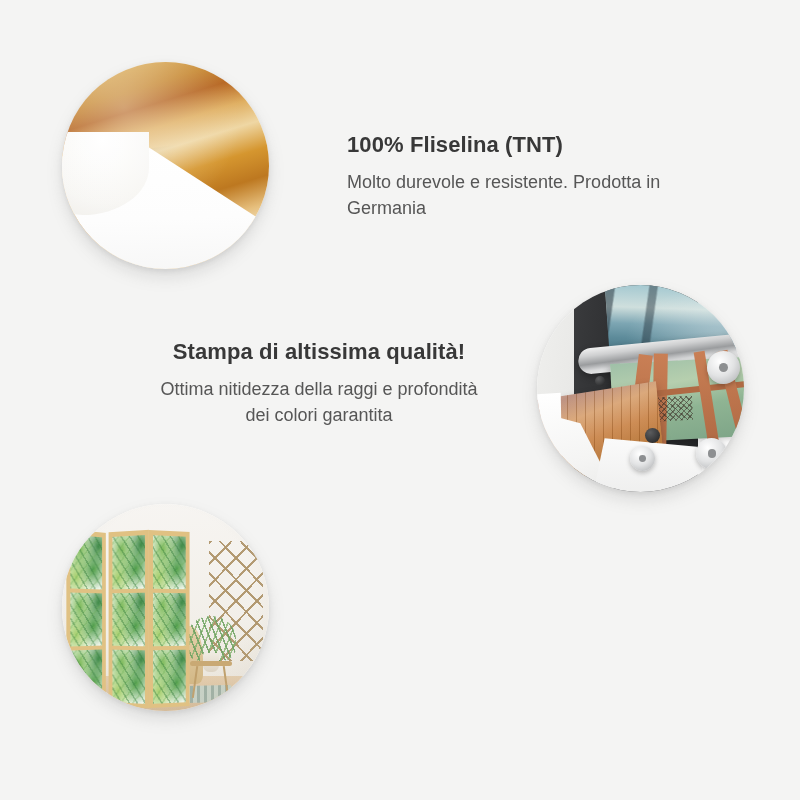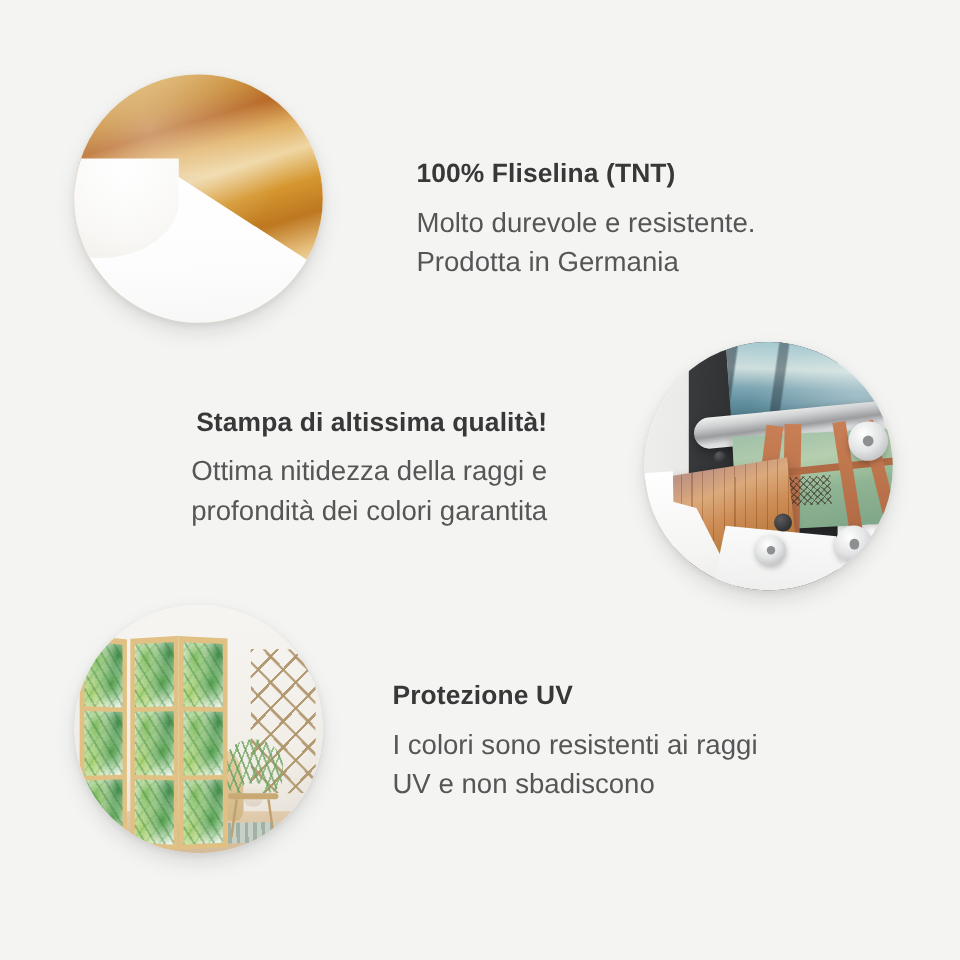--- a/index.html
+++ b/index.html
@@ -351,31 +351,31 @@
   .feature-text { position: absolute; }
   .feature-title {
     font-size: 22px;
     font-weight: bold;
     color: #383838;
     letter-spacing: 0.1px;
     margin: 0 0 11px 0;
     line-height: 1.12;
   }
   .feature-desc {
-    font-size: 23px;
+    font-size: 18px;
     font-weight: normal;
     color: #565656;
     line-height: 1.47;
     margin: 0;
   }
   .align-right { text-align: right; }
   .align-left  { text-align: left; }
 
   #text-fabric { left: 327px; top: 133px; width: 340px; margin-left: 20px; }
-  #text-print  { right: 344px; top: 340px; width: 330px; }
+  #text-print  { right: 316px; top: 340px; width: 330px; text-align: center; }
   #text-uv     { left: 327px; top: 568px; width: 330px; }
 </style>
 </head>
 <body>
 
 <div class="stage">
 
   <div class="photo-circle" id="tile-fabric" style="left:62px; top:62px; width:207px; height:207px;">
     <div class="inner">
       <div class="stripes"></div>
@@ -460,18 +460,14 @@
         <div class="panel p-c">
           <div class="pane"></div>
           <div class="pane"></div>
           <div class="pane"></div>
         </div>
       </div>
       <div class="vignette"></div>
     </div>
   </div>
 
-  <div class="feature-text align-left" id="text-uv">
-    <p class="feature-title">Protezione UV</p>
-    <p class="feature-desc">I colori sono resistenti ai raggi UV e non sbadiscono</p>
-  </div>
 
 </div>
 
 </body></html>

